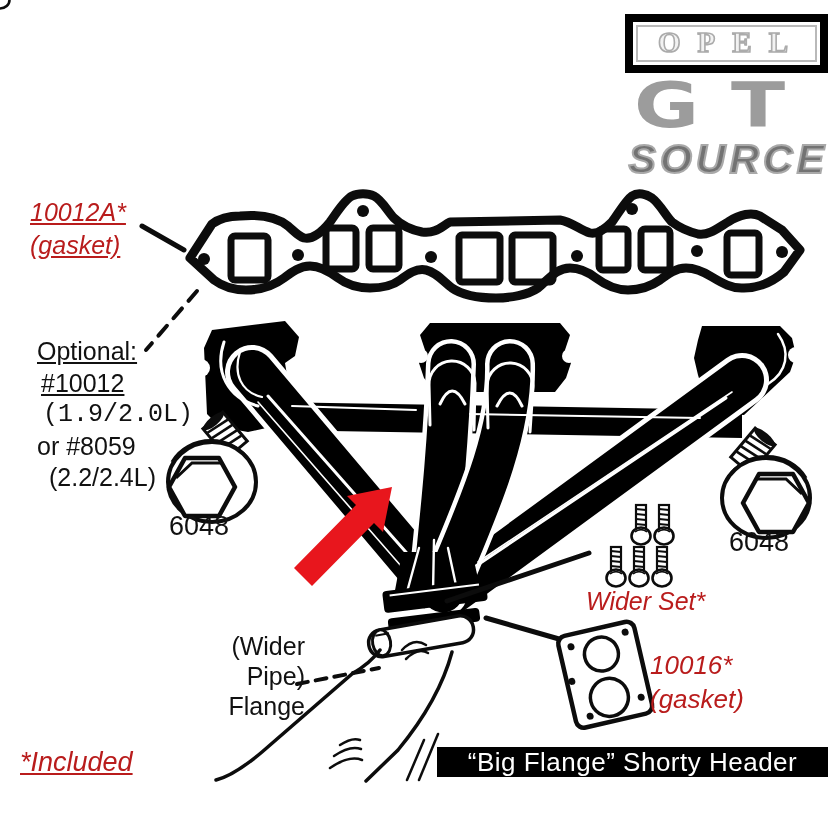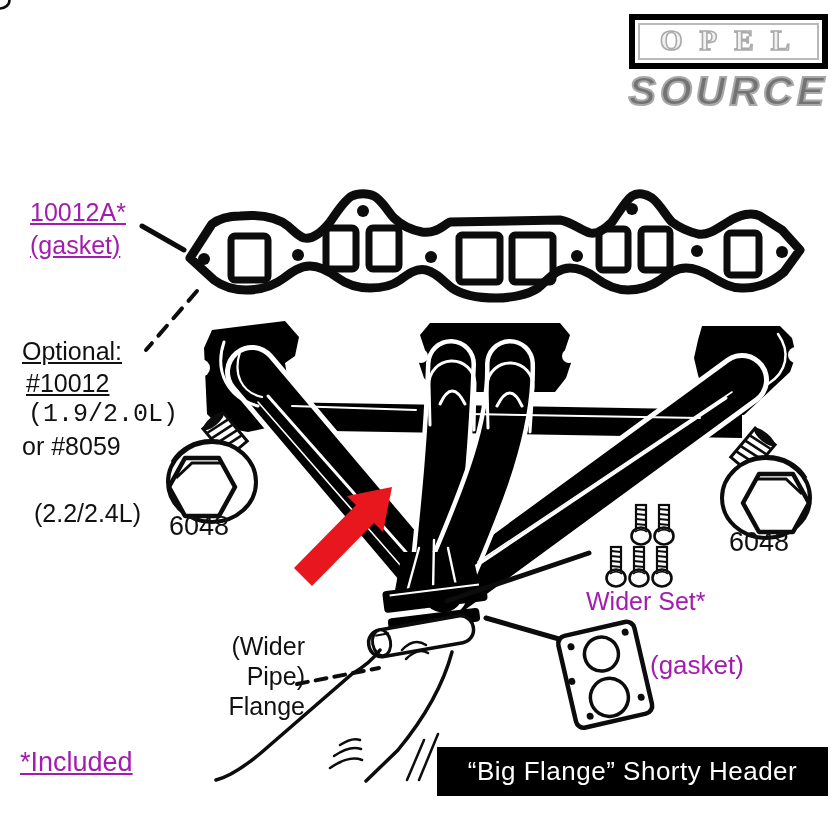--- a/index.html
+++ b/index.html
@@ -5,21 +5,21 @@
   html,body{margin:0;padding:0;background:#fff;}
   #stage{
     position:relative;width:840px;height:840px;background:#ffffff;overflow:hidden;
     font-family:"Liberation Sans",sans-serif;color:#111;
   }
   #art{position:absolute;left:0;top:0;}
 
   
   .logo{position:absolute;top:14px;right:12px;text-align:right;line-height:1;}
   .opel-badge{
-    display:inline-block;border:6px solid #000000;padding:3px;background:#fff;
+    display:inline-block;border:8px solid #000000;padding:3px;background:#fff;
   }
   .opel-badge .inner{
     display:inline-block;border:2px solid #b9b9b9;padding:1px 10px 3px 20px;
   }
   .opel-badge .txt{
     font-family:"Liberation Serif",serif;font-weight:bold;font-size:29px;
     letter-spacing:17px;color:#f2f2f2;-webkit-text-stroke:1.6px #ababab;
   }
   .gt-text{
     display:inline-block;margin:2px 4px 0 0;font-family:"DejaVu Sans",sans-serif;
@@ -27,38 +27,38 @@
     transform:scaleX(1.28);transform-origin:right center;margin-right:-16px;padding-right:20px;
   }
   .source-text{
     display:inline-block;margin-top:2px;font-family:"Liberation Sans",sans-serif;
     font-weight:bold;font-style:italic;font-size:41px;letter-spacing:4px;
     color:#737373;-webkit-text-stroke:2px #a9a9a9;
   }
 
   
   .lbl{position:absolute;white-space:nowrap;}
-  .red{color:#a21caf;}
+  .red{color:#b91c1c;font-style:italic;}
   .u{text-decoration:underline;}
   .lbl-10012a{left:30px;top:196px;font-size:25px;line-height:33px;}
-  .lbl-optional{left:22px;top:336px;font-size:25px;line-height:31.5px;}
+  .lbl-optional{left:37px;top:336px;font-size:25px;line-height:31.5px;}
   .lbl-optional .l2{padding-left:4px;text-decoration:underline;}
   .lbl-optional .l3{padding-left:6px;font-family:Liberation Mono, monospace;}
   .lbl-optional .l4{padding-left:0px;}
-  .lbl-optional .l5{padding-left:12px;margin-top:36px;}
+  .lbl-optional .l5{padding-left:12px;}
   .lbl-6048-left{left:169px;top:511px;font-size:27px;}
   .lbl-6048-right{left:729px;top:527px;font-size:27px;}
   .lbl-boltset{left:586px;top:587px;font-size:25px;}
   .lbl-10016{left:650px;top:648px;font-size:26px;line-height:34px;}
   .lbl-pipe{left:209px;top:631px;font-size:25px;line-height:30px;width:96px;text-align:right;white-space:normal;}
   .lbl-included{left:20px;top:747px;font-size:27px;}
 
   
   .banner{
-    position:absolute;left:437px;top:747px;width:391px;height:49px;
+    position:absolute;left:437px;top:747px;width:391px;height:30px;
     background:#000;color:#fff;display:flex;align-items:center;justify-content:center;
     font-size:26px;letter-spacing:.5px;white-space:nowrap;
   }
 </style>
 </head>
 <body>
 
 <div id="stage">
 
   <svg id="art" width="840" height="840" viewBox="0 0 840 840">
@@ -249,20 +249,21 @@
       </g>
     </g>
 
     <polygon points="392,487 383,532 374,523 312,586 294,568 356,505 347,496" fill="#e8161d"></polygon>
   </svg>
 
   <div class="logo">
     <div class="opel-badge">
       <span class="inner"><span class="txt">OPEL</span></span>
     </div>
+    <div><span class="gt-text">GT</span></div>
     <div><span class="source-text">SOURCE</span></div>
   </div>
 
   <div class="lbl lbl-10012a red">
     <div class="u">10012A*</div>
     <div class="u">(gasket)</div>
   </div>
 
   <div class="lbl lbl-optional">
     <div class="u">Optional:</div>
@@ -270,20 +271,21 @@
     <div class="l3">(1.9/2.0L)</div>
     <div class="l4">or #8059</div>
     <div class="l5">(2.2/2.4L)</div>
   </div>
 
   <div class="lbl lbl-6048-left">6048</div>
   <div class="lbl lbl-6048-right">6048</div>
   <div class="lbl lbl-boltset red">Wider Set*</div>
 
   <div class="lbl lbl-10016 red">
+    <div>10016*</div>
     <div>(gasket)</div>
   </div>
 
   <div class="lbl lbl-pipe">
     <div>(Wider</div>
     <div>Pipe)</div>
     <div>Flange</div>
   </div>
 
   <div class="lbl lbl-included red u">*Included</div>

